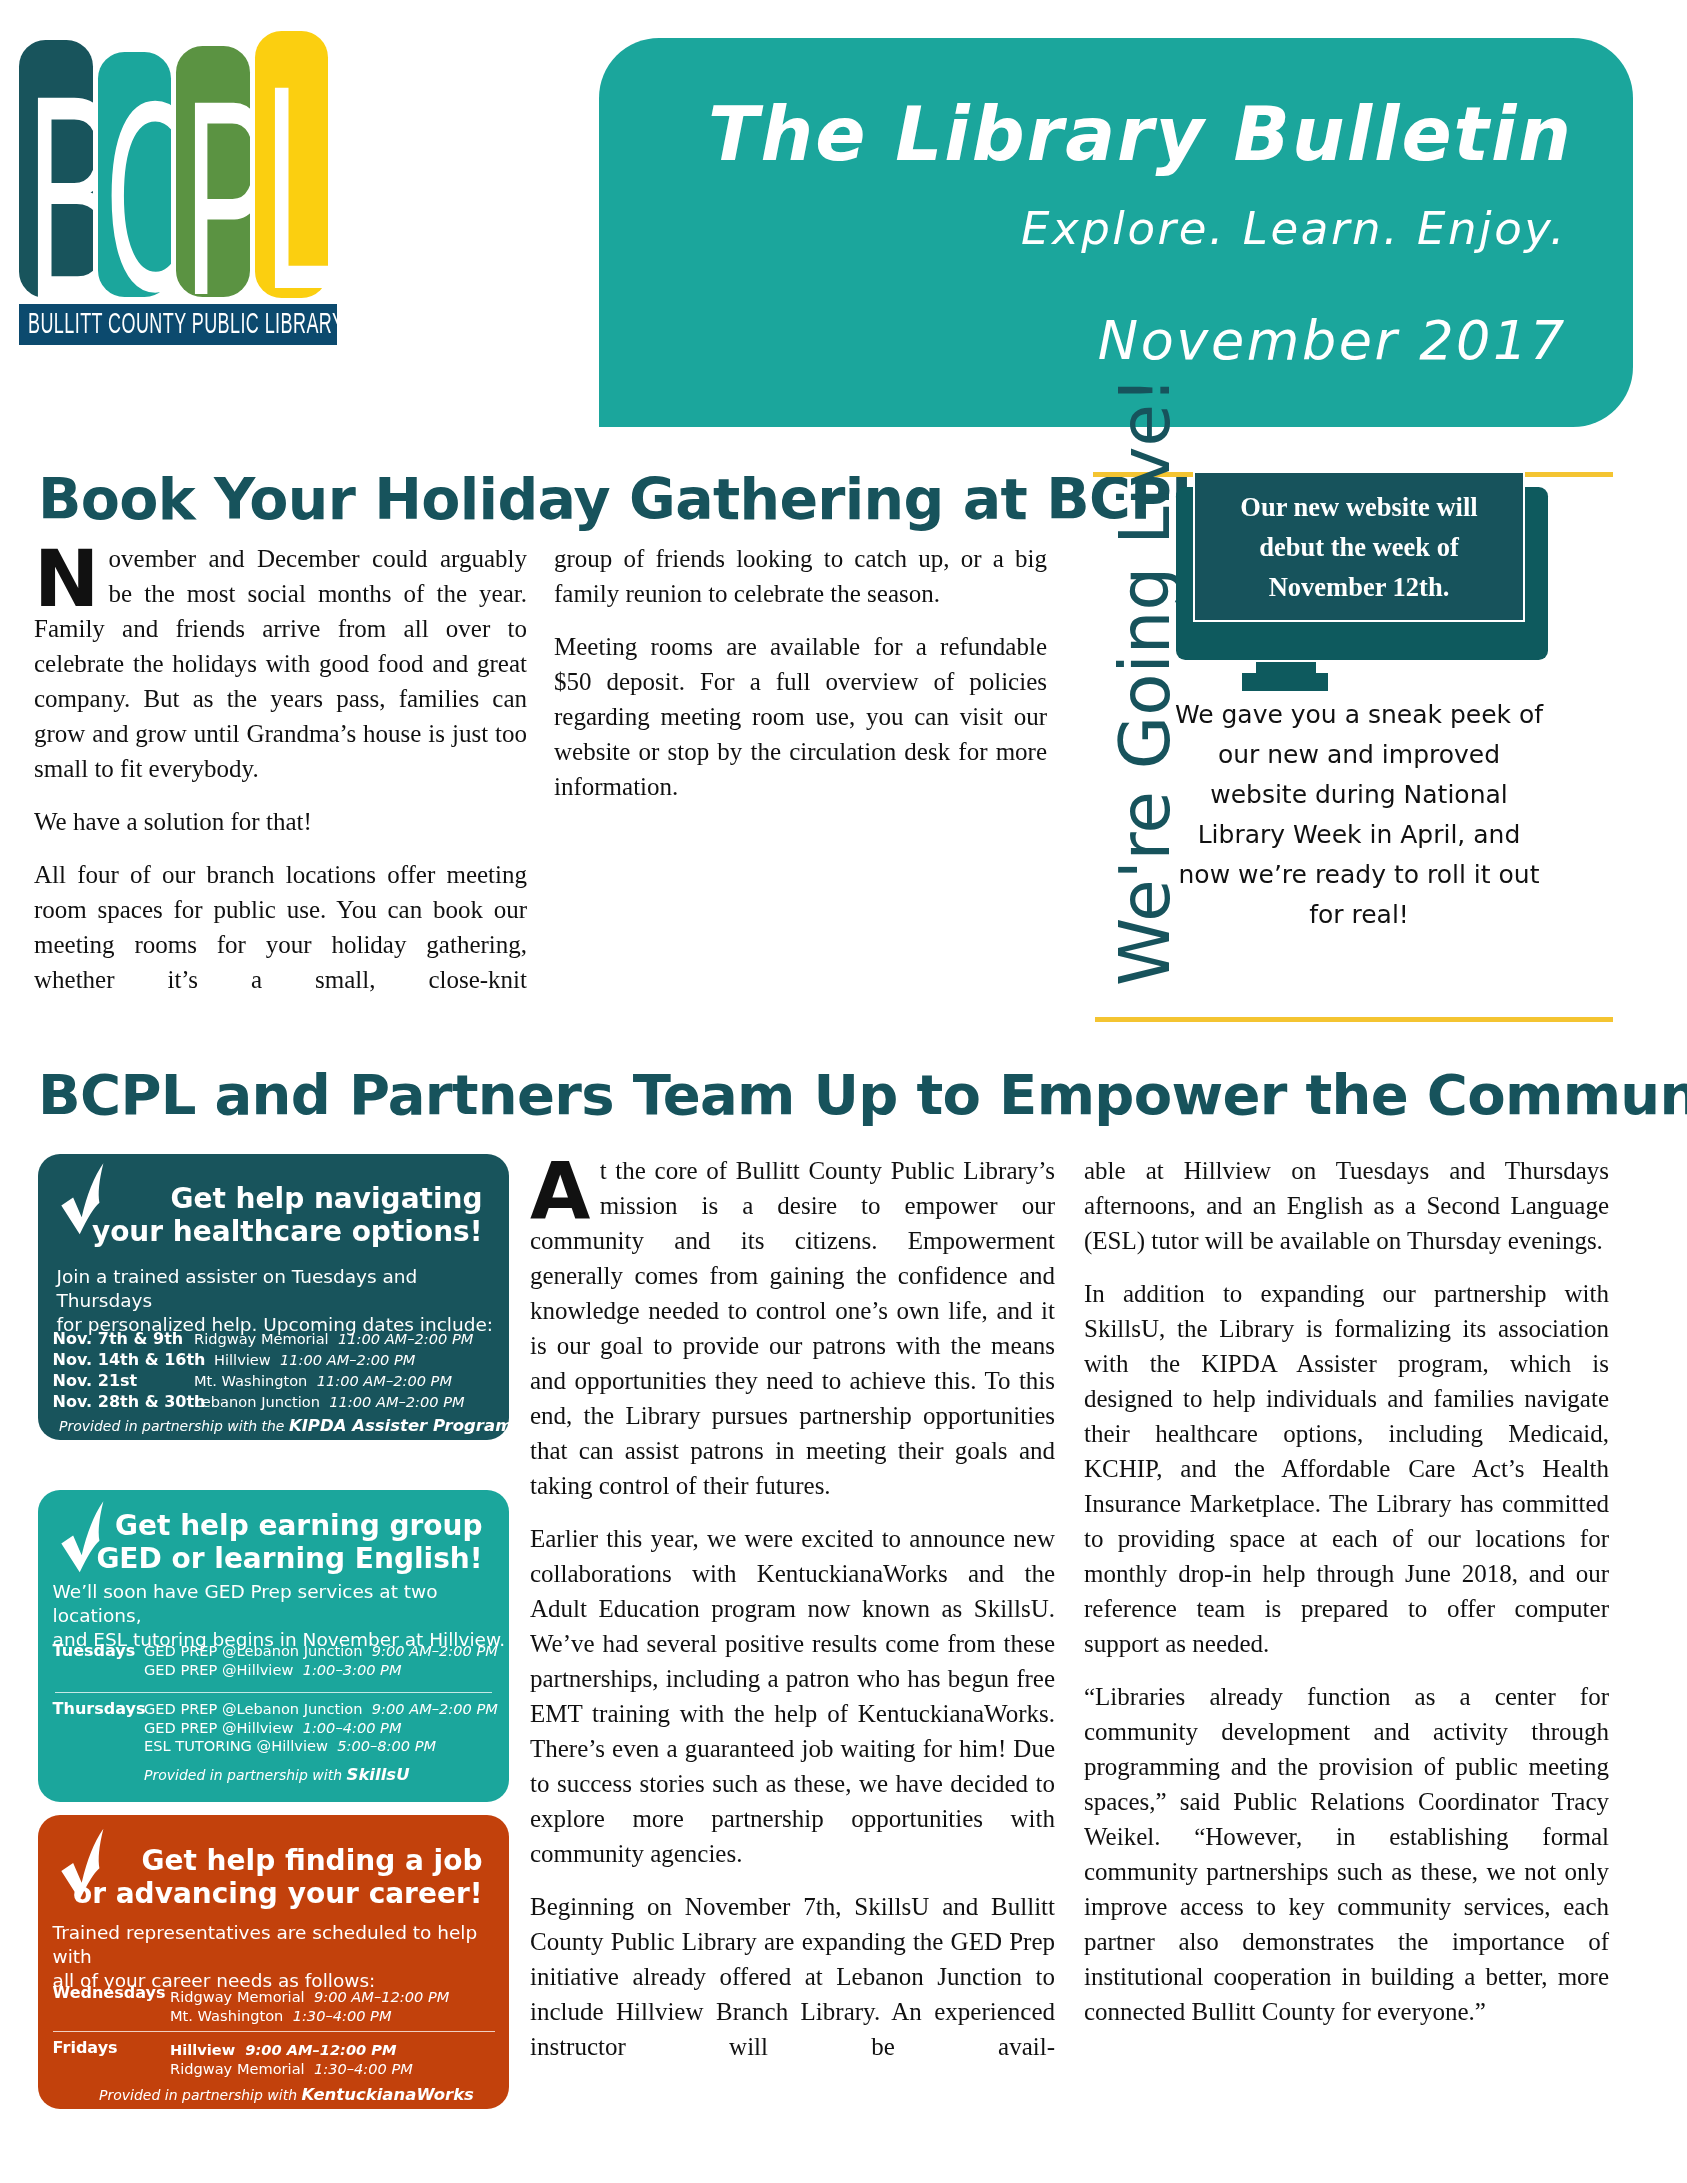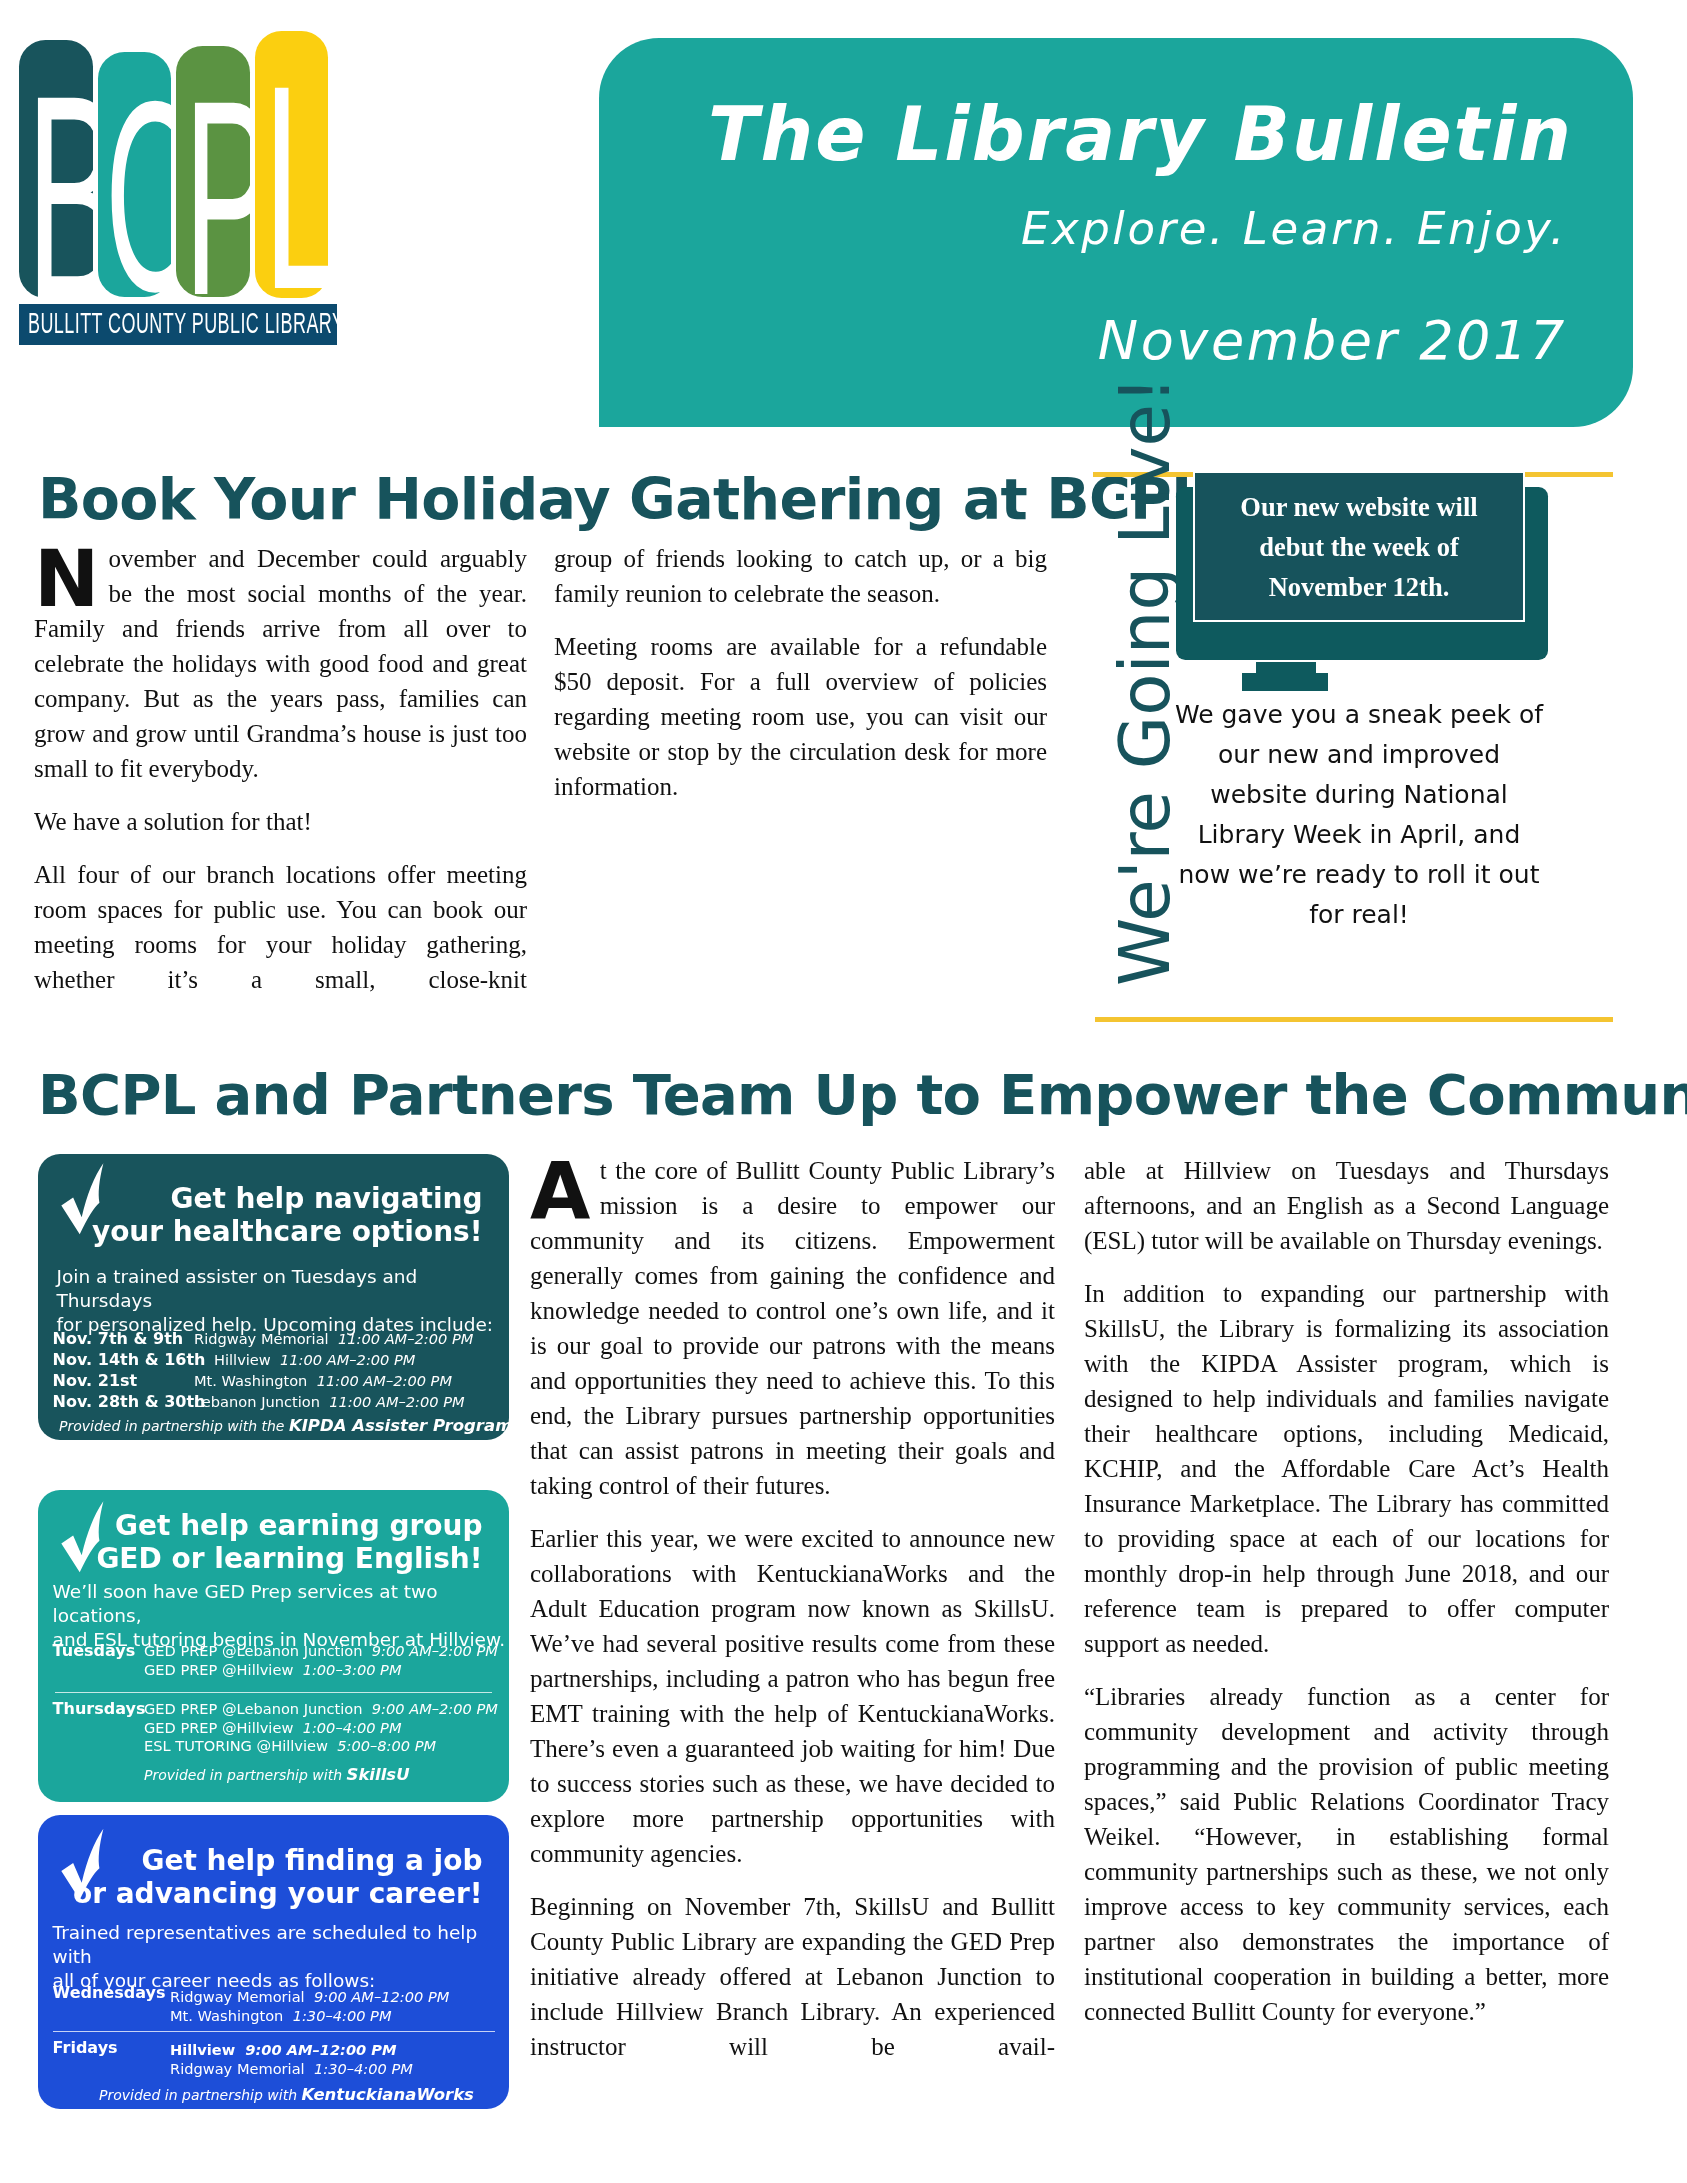--- a/index.html
+++ b/index.html
@@ -160,21 +160,21 @@
   <div class="card-row" style="left:106px;top:152px;"><span>GED PREP @Lebanon Junction</span>&nbsp;&nbsp;<i>9:00 AM–2:00 PM</i></div>
   <div class="card-row" style="left:106px;top:171px;"><span>GED PREP @Hillview</span>&nbsp;&nbsp;<i>1:00–3:00 PM</i></div>
   <div class="card-sep" style="left:17px;top:202px;width:437px;"></div>
   <div class="card-row" style="left:14.6px;top:210px;"><b>Thursdays</b></div>
   <div class="card-row" style="left:106px;top:210px;"><span>GED PREP @Lebanon Junction</span>&nbsp;&nbsp;<i>9:00 AM–2:00 PM</i></div>
   <div class="card-row" style="left:106px;top:229px;"><span>GED PREP @Hillview</span>&nbsp;&nbsp;<i>1:00–4:00 PM</i></div>
   <div class="card-row" style="left:106px;top:247px;"><span>ESL TUTORING @Hillview</span>&nbsp;&nbsp;<i>5:00–8:00 PM</i></div>
   <div class="card-foot" style="left:106px;top:275px;font-size:14px;"><span>Provided in partnership with</span> <b style="font-size:16.5px;">SkillsU</b></div>
 </div>
 
-<div class="abs card" style="left:38px;top:1815px;width:471px;height:294px;background:#1d4ed8;">
+<div class="abs card" style="left:38px;top:1815px;width:471px;height:294px;background:#c2410c;">
   <svg class="check" width="46" height="74" viewBox="0 0 70 110" style="left:22px;top:13.2px;">
     <path d="M2 64 L20 52 L33 82 Q45 30 66 0 Q56 40 60 60 Q48 70 30 108 Z" fill="#fff"></path>
   </svg>
   <div class="card-title" style="top:29px;">
     <div>Get help finding a job</div>
     <div>or advancing your career!</div>
   </div>
   <div class="card-intro" style="left:14.6px;top:106px;">
     <div>Trained representatives are scheduled to help with</div>
     <div>all of your career needs as follows:</div>

